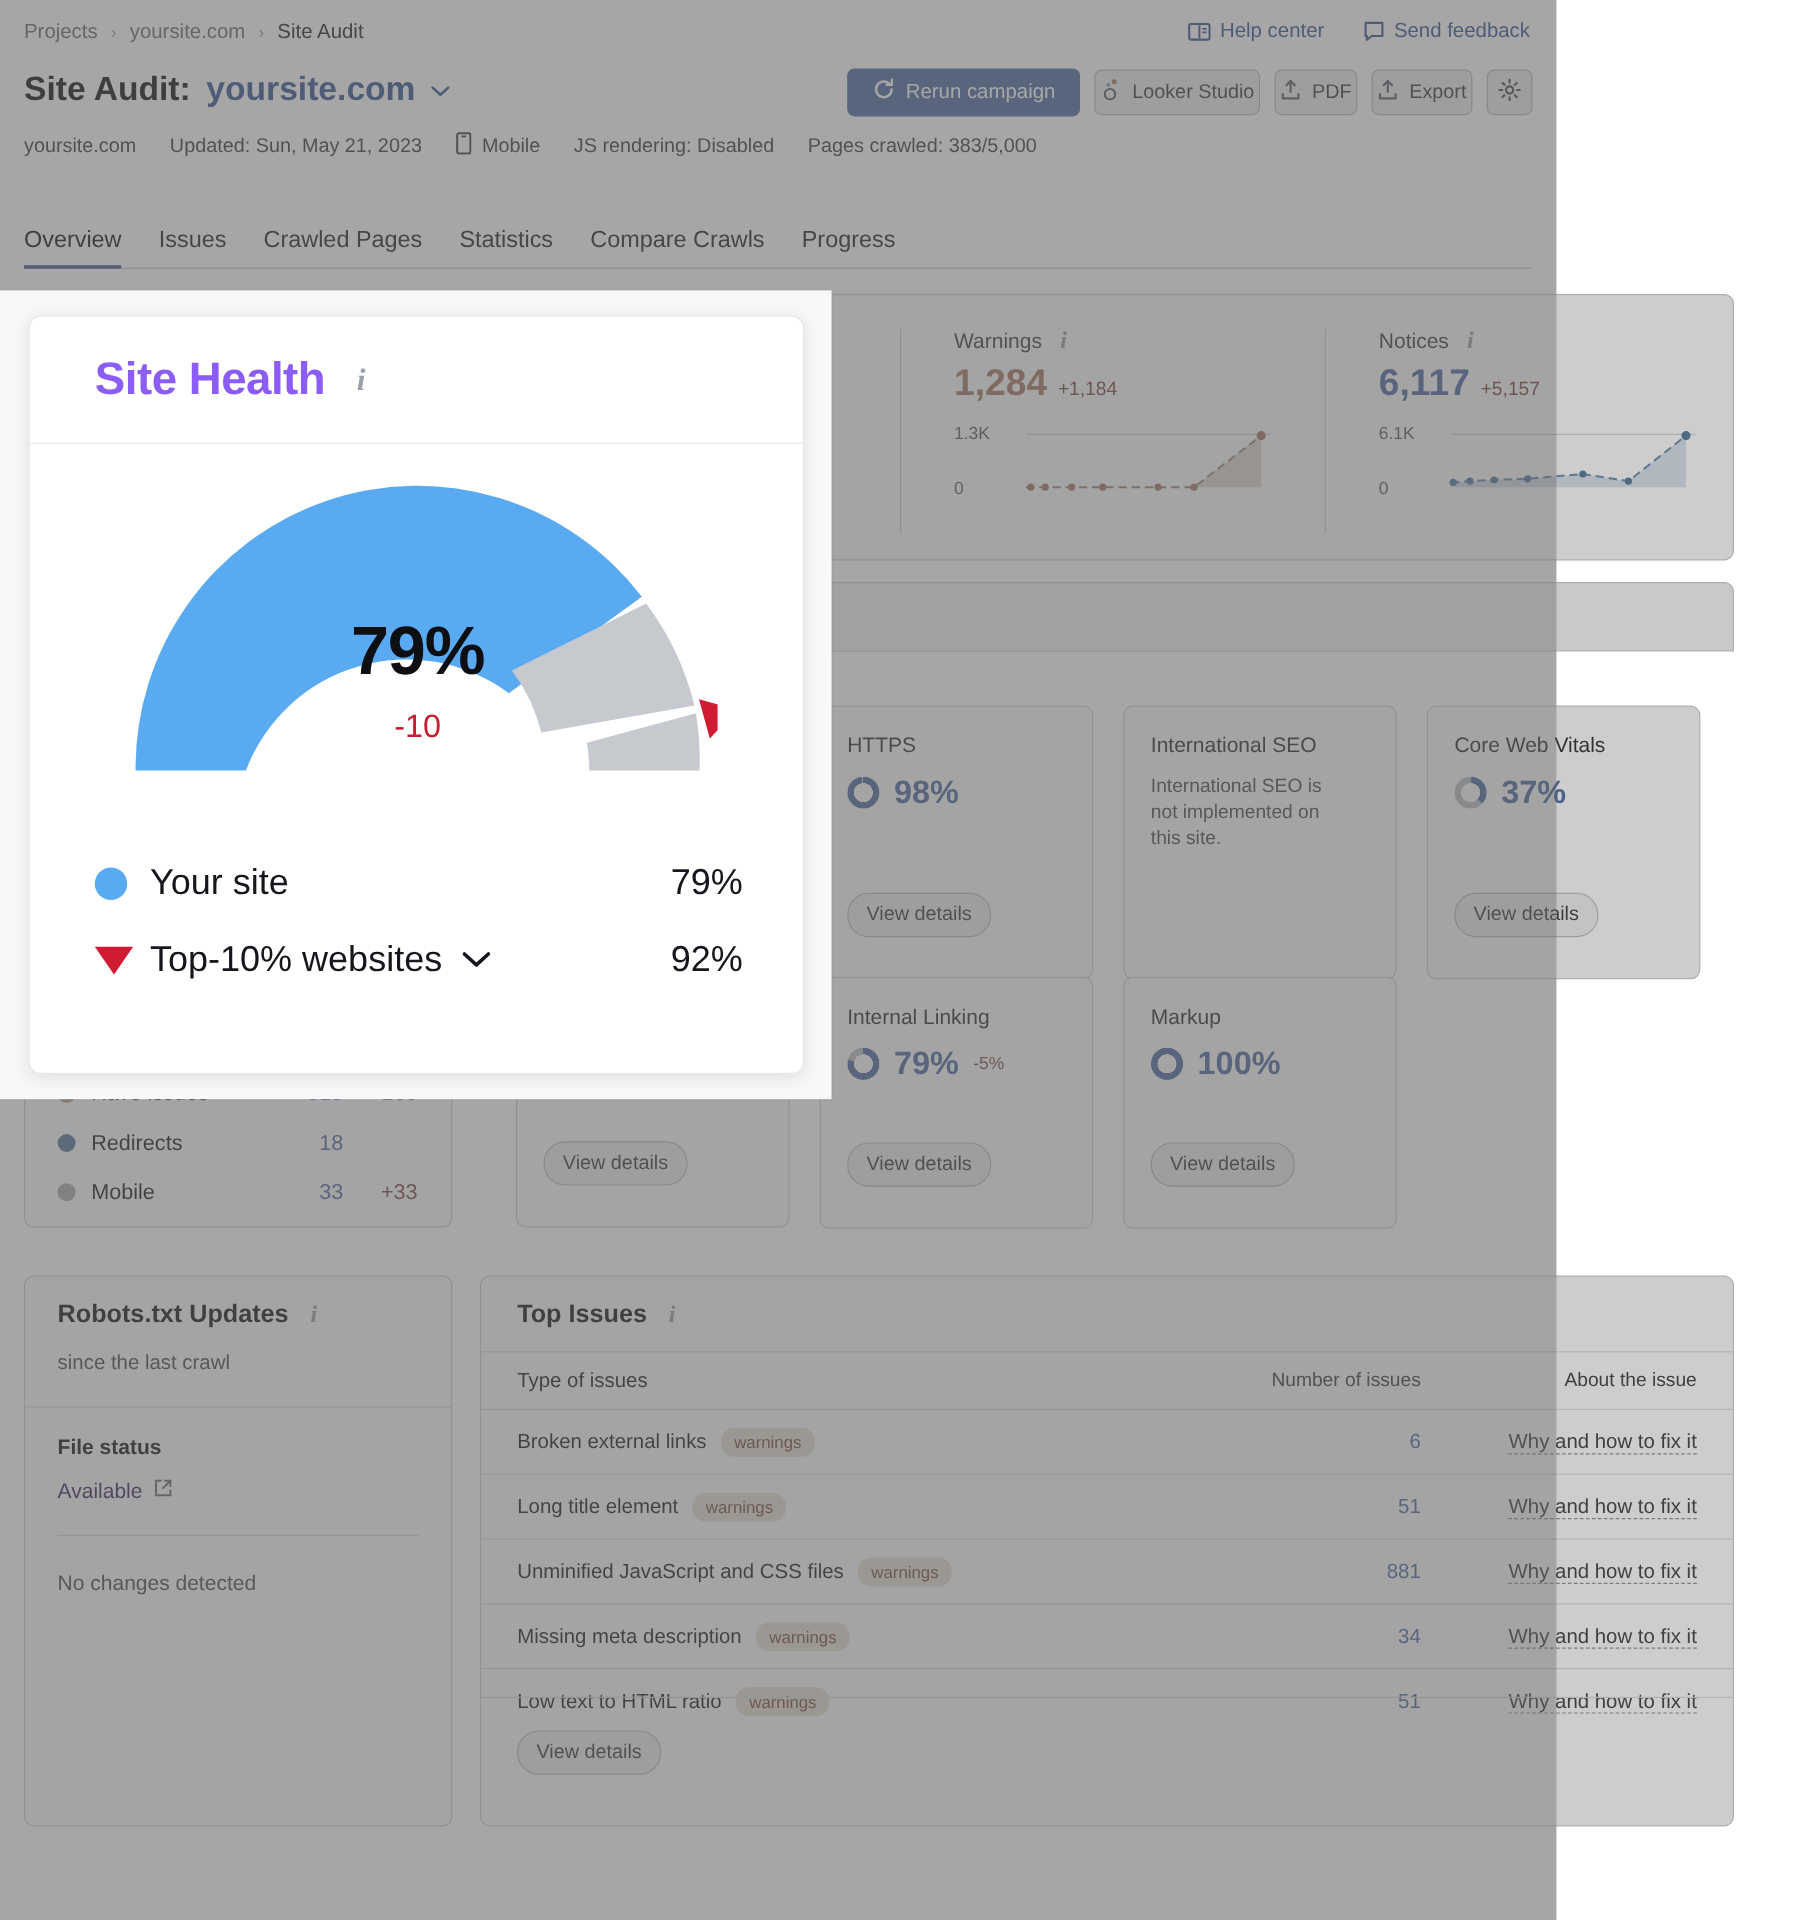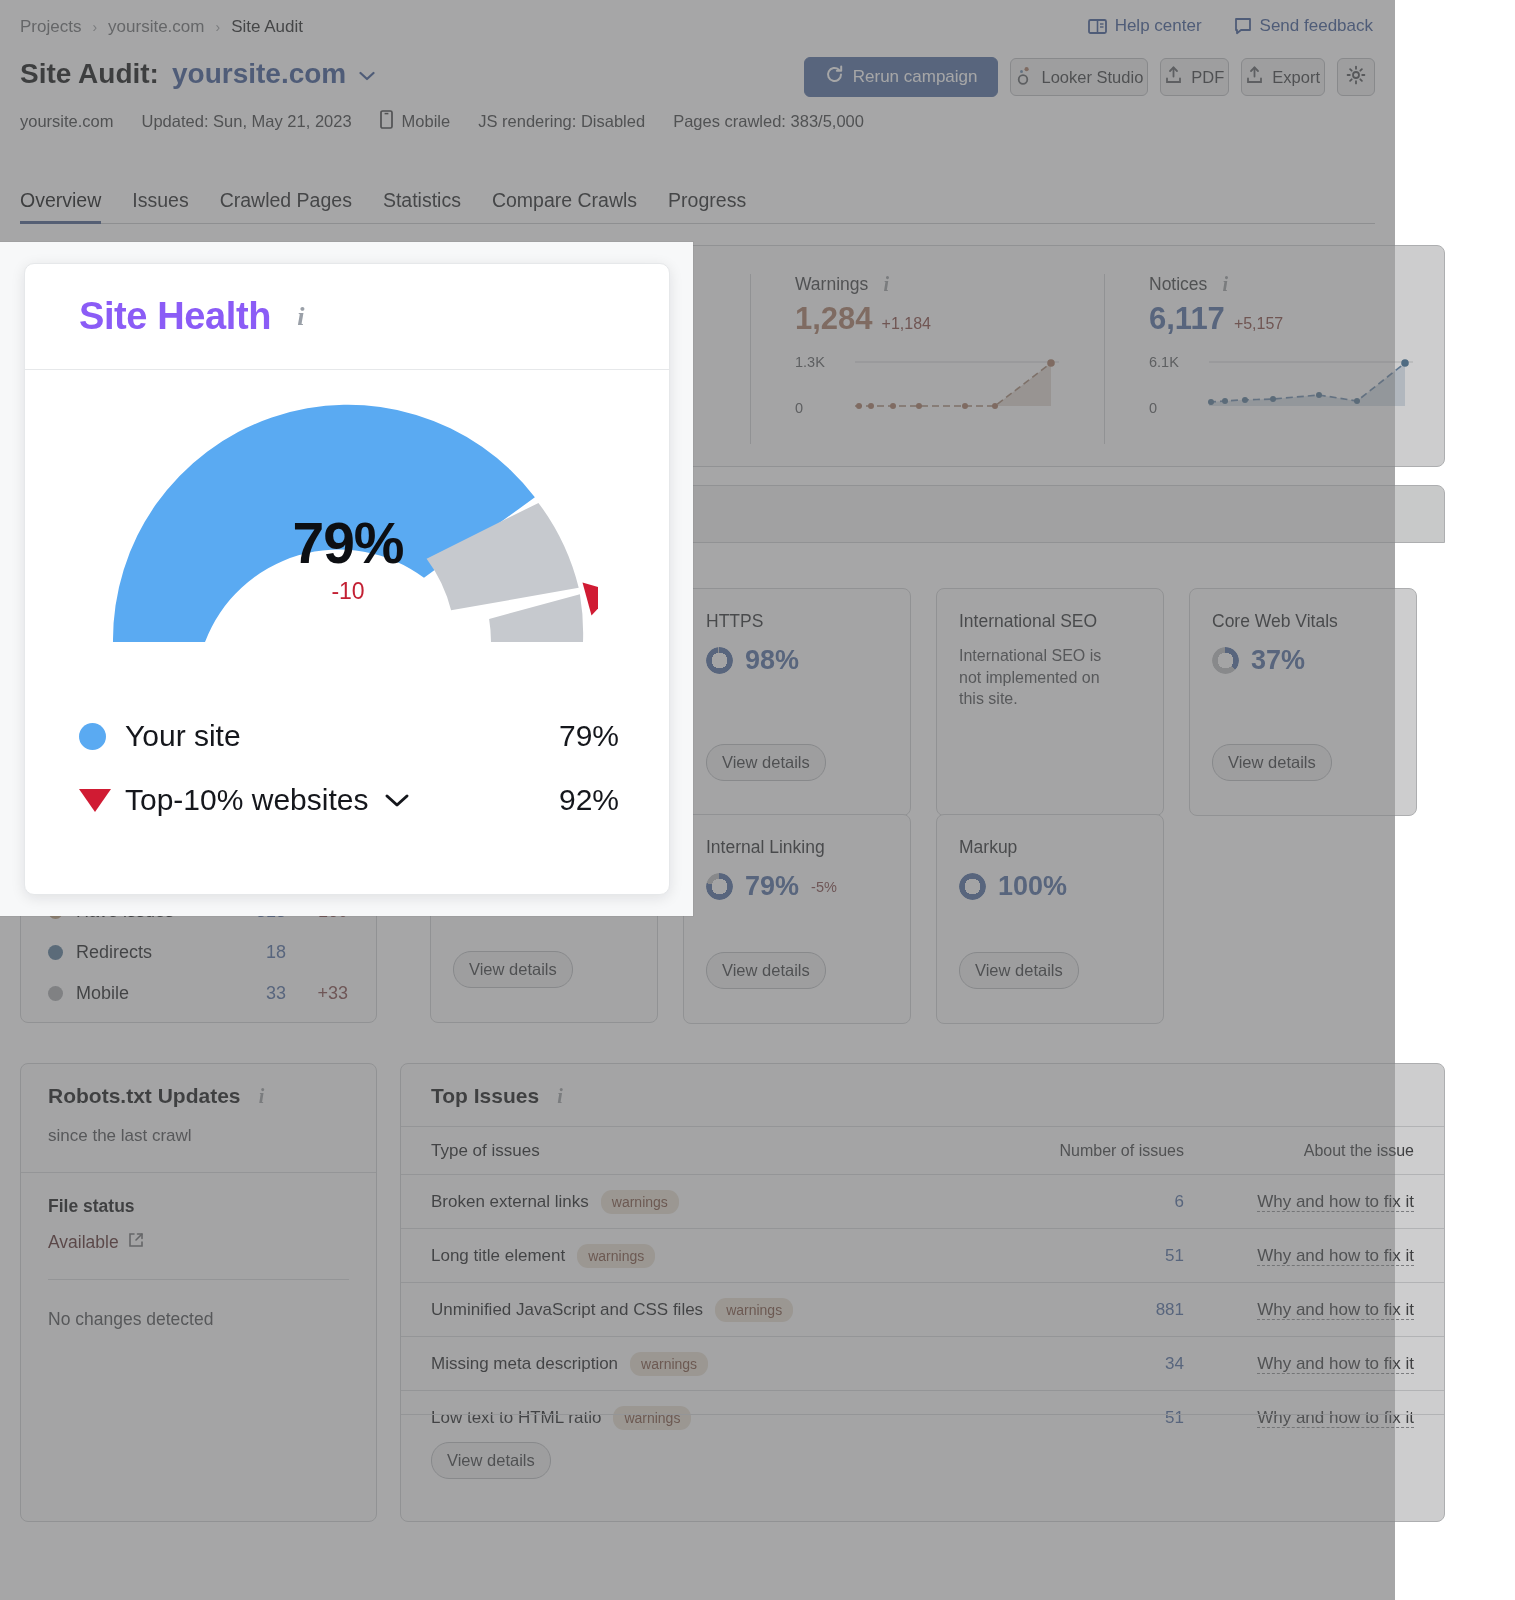--- a/index.html
+++ b/index.html
@@ -2,21 +2,21 @@
 <html><head>
 <meta charset="utf-8">
 <style>
   * { box-sizing: border-box; margin: 0; padding: 0; }
   html, body {
     width: 1515px; height: 1600px;
     font-family: "Liberation Sans", sans-serif;
     background: #ffffff;
     overflow: hidden;
   }
-  #root { position: relative; width: 1395px; height: 1600px; background: #ffffff; }
+  #root { position: relative; width: 1297px; height: 1600px; background: #ffffff; }
 
   
   #page {
     position: absolute; inset: 0;
     background: #ffffff;
     filter: grayscale(0.55) brightness(0.86) contrast(0.88);
     opacity: 1;
   }
   #page::after {
     content: ""; position: absolute; inset: 0;
@@ -126,21 +126,21 @@
   .legend-row .lbl { color: #1d1f24; flex: 1; }
   .legend-row .n { color: #2f6fe4; width: 54px; text-align: right; }
   .legend-row .d { color: #b83b3b; width: 62px; text-align: right; }
 
   #robots-card { left: 20px; top: 1063px; width: 357px; height: 459px; }
   .robots-head { position: absolute; left: 27px; top: 20px; display: flex; align-items: center; gap: 11px; }
   .robots-head .rt { font-size: 21px; font-weight: bold; color: #16181c; }
   .robots-sub { position: absolute; left: 27px; top: 62px; font-size: 17px; color: #4a4e55; }
   .robots-div { position: absolute; left: 0; right: 0; top: 108px; height: 1px; background: #d6d9de; }
   .robots-fs { position: absolute; left: 27px; top: 132px; font-size: 17.5px; font-weight: bold; color: #16181c; }
-  .robots-av { position: absolute; left: 27px; top: 168px; display: flex; align-items: center; gap: 9px; font-size: 17.5px; color: #7f1d1d; }
+  .robots-av { position: absolute; left: 27px; top: 168px; display: flex; align-items: center; gap: 9px; font-size: 17.5px; color: #4c1d95; }
   .robots-line { position: absolute; left: 27px; right: 27px; top: 215px; height: 1px; background: #d6d9de; }
   .robots-nc { position: absolute; left: 27px; top: 245px; font-size: 17.5px; color: #4a4e55; }
 
   
   .treport {
     position: absolute; border: 1px solid #cfd2d7; border-radius: 8px; background: #fbfbfc;
   }
   .treport .tr-title { position: absolute; left: 22px; top: 22px; font-size: 17.5px; color: #2c3036; }
   .treport .tr-score { position: absolute; left: 22px; top: 56px; display: flex; align-items: center; gap: 12px; }
   .treport .tr-pct { font-size: 27px; font-weight: bold; color: #2f6fe4; }
@@ -196,21 +196,21 @@
     font-size: 20px; color: #9aa0a8;
   }
 
   #gaugewrap { position: relative; width: 646px; height: 300px; }
   #gauge { position: absolute; left: 50%; top: 22px; transform: translateX(-50%); }
   #gauge-val {
     position: absolute; left: 50%; top: 140px; transform: translateX(-50%);
     text-align: center;
   }
   #gauge-val .g-pct { font-size: 57px; font-weight: bold; color: #0d0f13; letter-spacing: -1px; }
-  #gauge-val .g-delta { font-size: 23px; color: #c32033; margin-top: 2px; }
+  #gauge-val .g-delta { font-size: 27px; color: #c32033; margin-top: 14px; }
 
   .sh-legend { position: absolute; left: 54px; right: 50px; }
   .sh-legend .srow {
     display: flex; align-items: center; height: 64px;
     font-size: 30px; color: #15171c;
   }
   .sh-legend .srow .mark { width: 46px; display: flex; align-items: center; }
   .sh-legend .srow .slabel { flex: 1; display: flex; align-items: center; gap: 16px; }
   .sh-legend .srow .sval { font-size: 30px; color: #15171c; }
   .bluedot { width: 27px; height: 27px; border-radius: 50%; background: #5aaaf2; }

